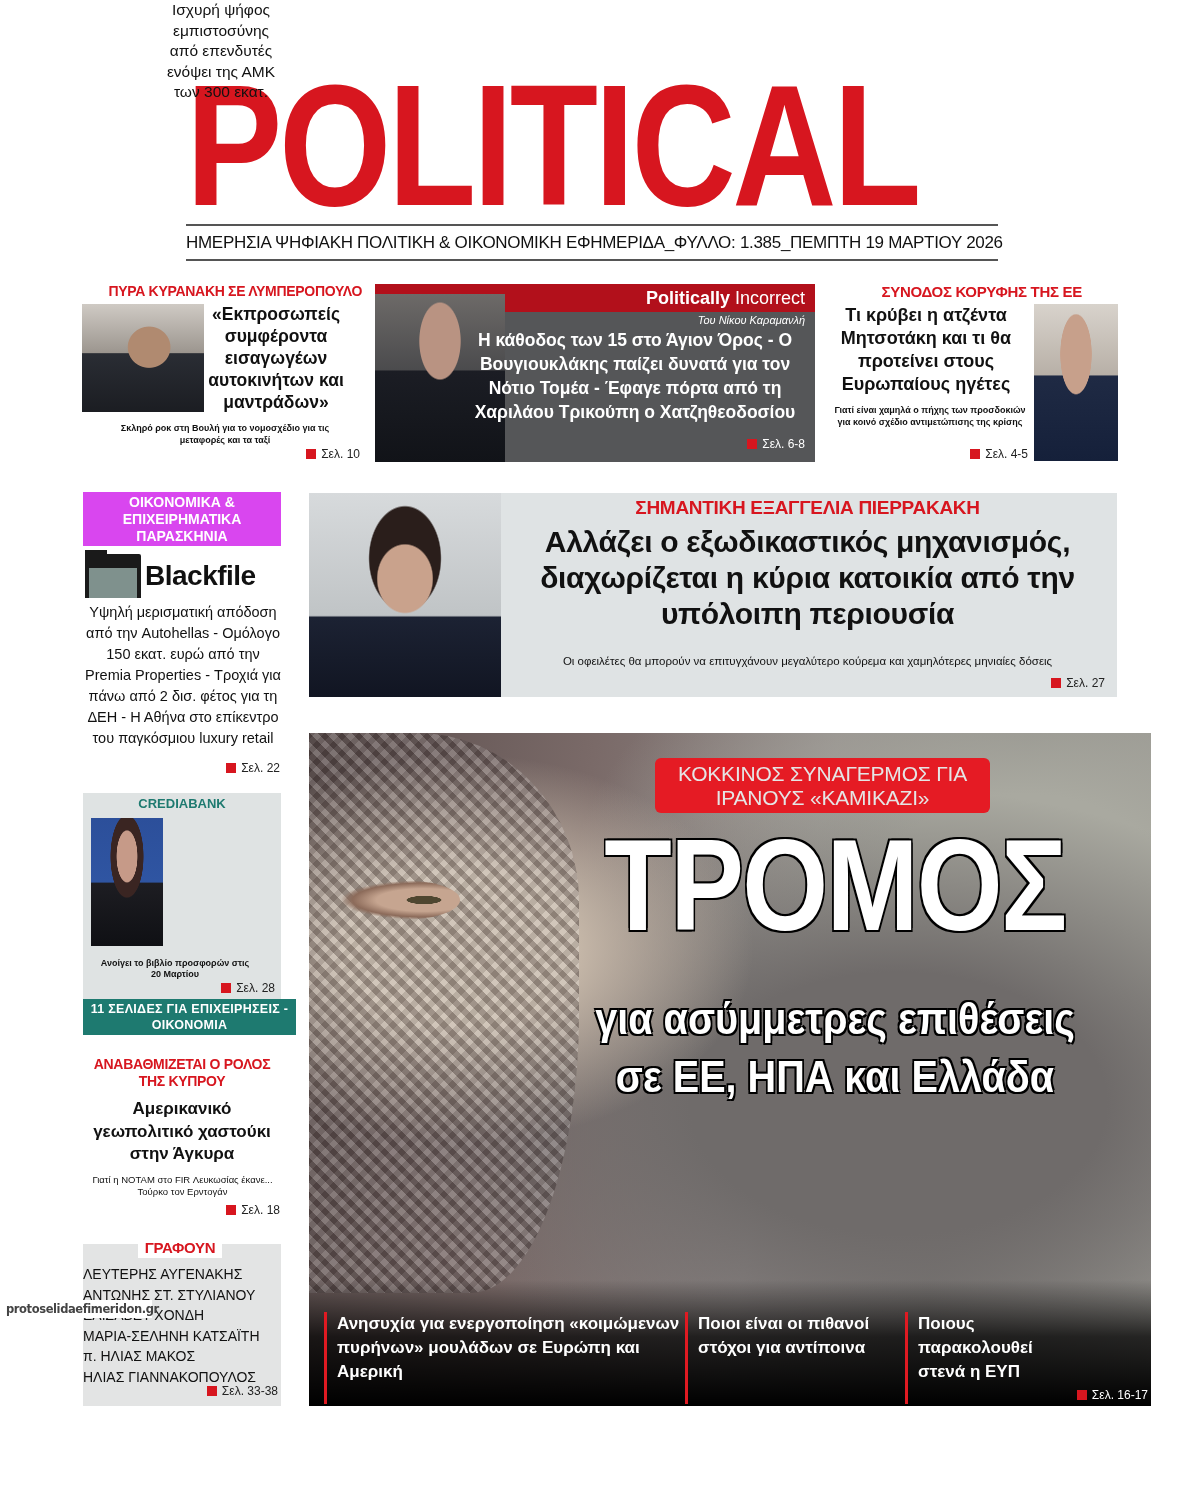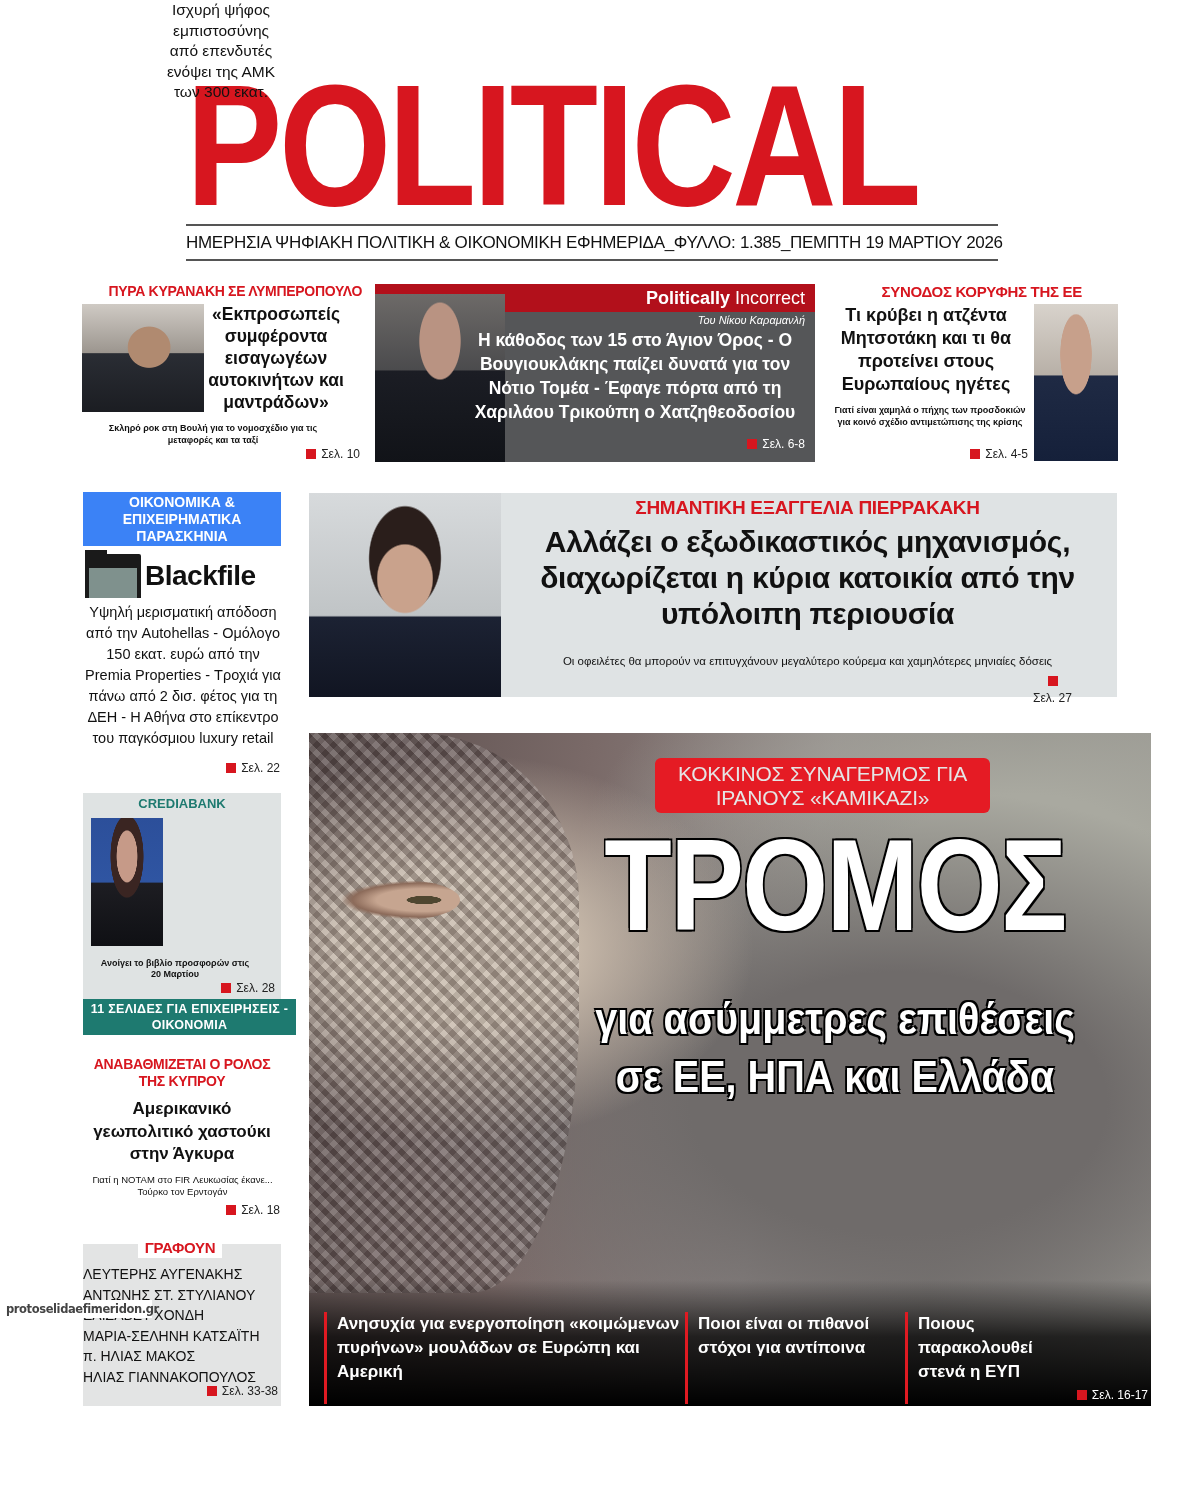--- a/index.html
+++ b/index.html
@@ -31,21 +31,21 @@
   .page-ref { font-size: 12px; color: #222; display: flex; align-items: center; justify-content: flex-end; gap: 5px; }
   .page-ref .sq { width: 10px; height: 10px; background: #d7161f; display: inline-block; }
   .photo { background: #333; overflow: hidden; }
 
   
   #s1-kicker { left: 82px; top: 283px; width: 280px; font-size: 14px; text-align: right; white-space: nowrap; }
   #s1-photo { left: 82px; top: 304px; width: 122px; height: 108px;
     background: radial-gradient(ellipse at 55% 40%, #b08a70 0 22%, transparent 23%),
                 linear-gradient(180deg, #cfcac4 0%, #9c968f 45%, #2a2d34 46%, #1b1d22 100%); }
   #s1-headline { left: 206px; top: 303px; width: 140px; font-size: 17.5px; line-height: 22px; font-weight: 700; text-align: center; }
-  #s1-dek { left: 93px; top: 422px; width: 240px; font-size: 9px; line-height: 12px; text-align: center; font-weight: 600; }
+  #s1-dek { left: 105px; top: 422px; width: 240px; font-size: 9px; line-height: 12px; text-align: center; font-weight: 600; }
   #s1-ref { left: 250px; top: 447px; width: 110px; }
 
   
   #s2-box { left: 375px; top: 284px; width: 440px; height: 178px; background: #555658; }
   #s2-bar { left: 375px; top: 284px; width: 440px; height: 28px; background: #b2101b; }
   #s2-brand { left: 560px; top: 286px; width: 245px; font-size: 18px; line-height: 24px; color: #fff; text-align: right; white-space: nowrap; }
   #s2-brand b { font-weight: 900; }
   #s2-byline { left: 560px; top: 314px; width: 245px; font-size: 11px; font-style: italic; color: #fff; text-align: right; }
   #s2-photo { left: 375px; top: 294px; width: 130px; height: 168px;
     background: radial-gradient(ellipse at 50% 28%, #b99382 0 22%, transparent 23%),
@@ -57,21 +57,21 @@
   
   #s3-kicker { left: 820px; top: 283px; width: 262px; font-size: 15px; text-align: right; white-space: nowrap; }
   #s3-headline { left: 822px; top: 304px; width: 208px; font-size: 18px; line-height: 23px; font-weight: 700; text-align: center; }
   #s3-photo { left: 1034px; top: 304px; width: 84px; height: 157px;
     background: radial-gradient(ellipse at 50% 32%, #c7a08b 0 26%, transparent 27%),
                 linear-gradient(180deg, #d8d3cc 0%, #b8b0a7 45%, #1f2a44 46%, #15203a 100%); }
   #s3-dek { left: 830px; top: 404px; width: 200px; font-size: 9px; line-height: 12px; text-align: center; font-weight: 600; }
   #s3-ref { left: 930px; top: 447px; width: 98px; }
 
   
-  #bf-banner { left: 83px; top: 492px; width: 198px; height: 54px; background: #3b82f6; color: #fff;
+  #bf-banner { left: 83px; top: 492px; width: 198px; height: 54px; background: #d946ef; color: #fff;
     font-size: 14px; line-height: 17px; font-weight: 900; text-align: center; padding-top: 2px; }
   #bf-logo { left: 85px; top: 552px; width: 198px; height: 48px; display: flex; align-items: center; gap: 4px; }
   #bf-folder { width: 56px; height: 44px; position: relative; }
   #bf-folder .back { position: absolute; left: 0; top: 0; width: 56px; height: 44px; background: #1a1a1a; border-radius: 2px 2px 0 0; }
   #bf-folder .tab { position: absolute; left: 0; top: -4px; width: 22px; height: 8px; background: #1a1a1a; }
   #bf-folder .front { position: absolute; left: 4px; top: 14px; width: 48px; height: 30px; background: #7f918d; }
   #bf-word { font-size: 28px; font-weight: 900; color: #111; letter-spacing: -0.5px; }
   #bf-text { left: 83px; top: 602px; width: 200px; font-size: 14.5px; line-height: 21px; text-align: center; }
   #bf-ref { left: 180px; top: 761px; width: 100px; }
 
@@ -106,21 +106,21 @@
 
   
   #pk-box { left: 309px; top: 493px; width: 808px; height: 204px; background: #dfe3e4; }
   #pk-photo { left: 309px; top: 493px; width: 192px; height: 204px;
     background: radial-gradient(ellipse at 50% 42%, #c9a28c 0 20%, transparent 21%),
                 radial-gradient(ellipse at 50% 32%, #2a1e1b 0 26%, transparent 27%),
                 linear-gradient(180deg, #d7dadc 0%, #c0c4c6 60%, #1c2233 61%, #111522 100%); }
   #pk-kicker { left: 500px; top: 497px; width: 615px; font-size: 19px; text-align: center; }
   #pk-headline { left: 500px; top: 524px; width: 615px; font-size: 30px; line-height: 36px; font-weight: 700; text-align: center; letter-spacing: -0.3px; }
   #pk-dek { left: 500px; top: 655px; width: 615px; font-size: 11.5px; text-align: center; }
-  #pk-ref { left: 1000px; top: 676px; width: 105px; flex-direction: column; }
+  #pk-ref { left: 1000px; top: 676px; width: 105px; }
 
   
   #lead { left: 309px; top: 733px; width: 842px; height: 673px; overflow: hidden;
     background:
       radial-gradient(ellipse at 18% 32%, #c5b7a8 0 12%, transparent 30%),
       radial-gradient(ellipse at 70% 55%, #6f6b6a 0 25%, transparent 60%),
       radial-gradient(ellipse at 85% 25%, #a9a9a0 0 15%, transparent 45%),
       linear-gradient(100deg, #5a4d4c 0%, #7a6a68 30%, #8f8887 55%, #7f7c79 75%, #9d9c96 100%); }
   #lead-scarf { left: 309px; top: 733px; width: 270px; height: 560px;
     background:

